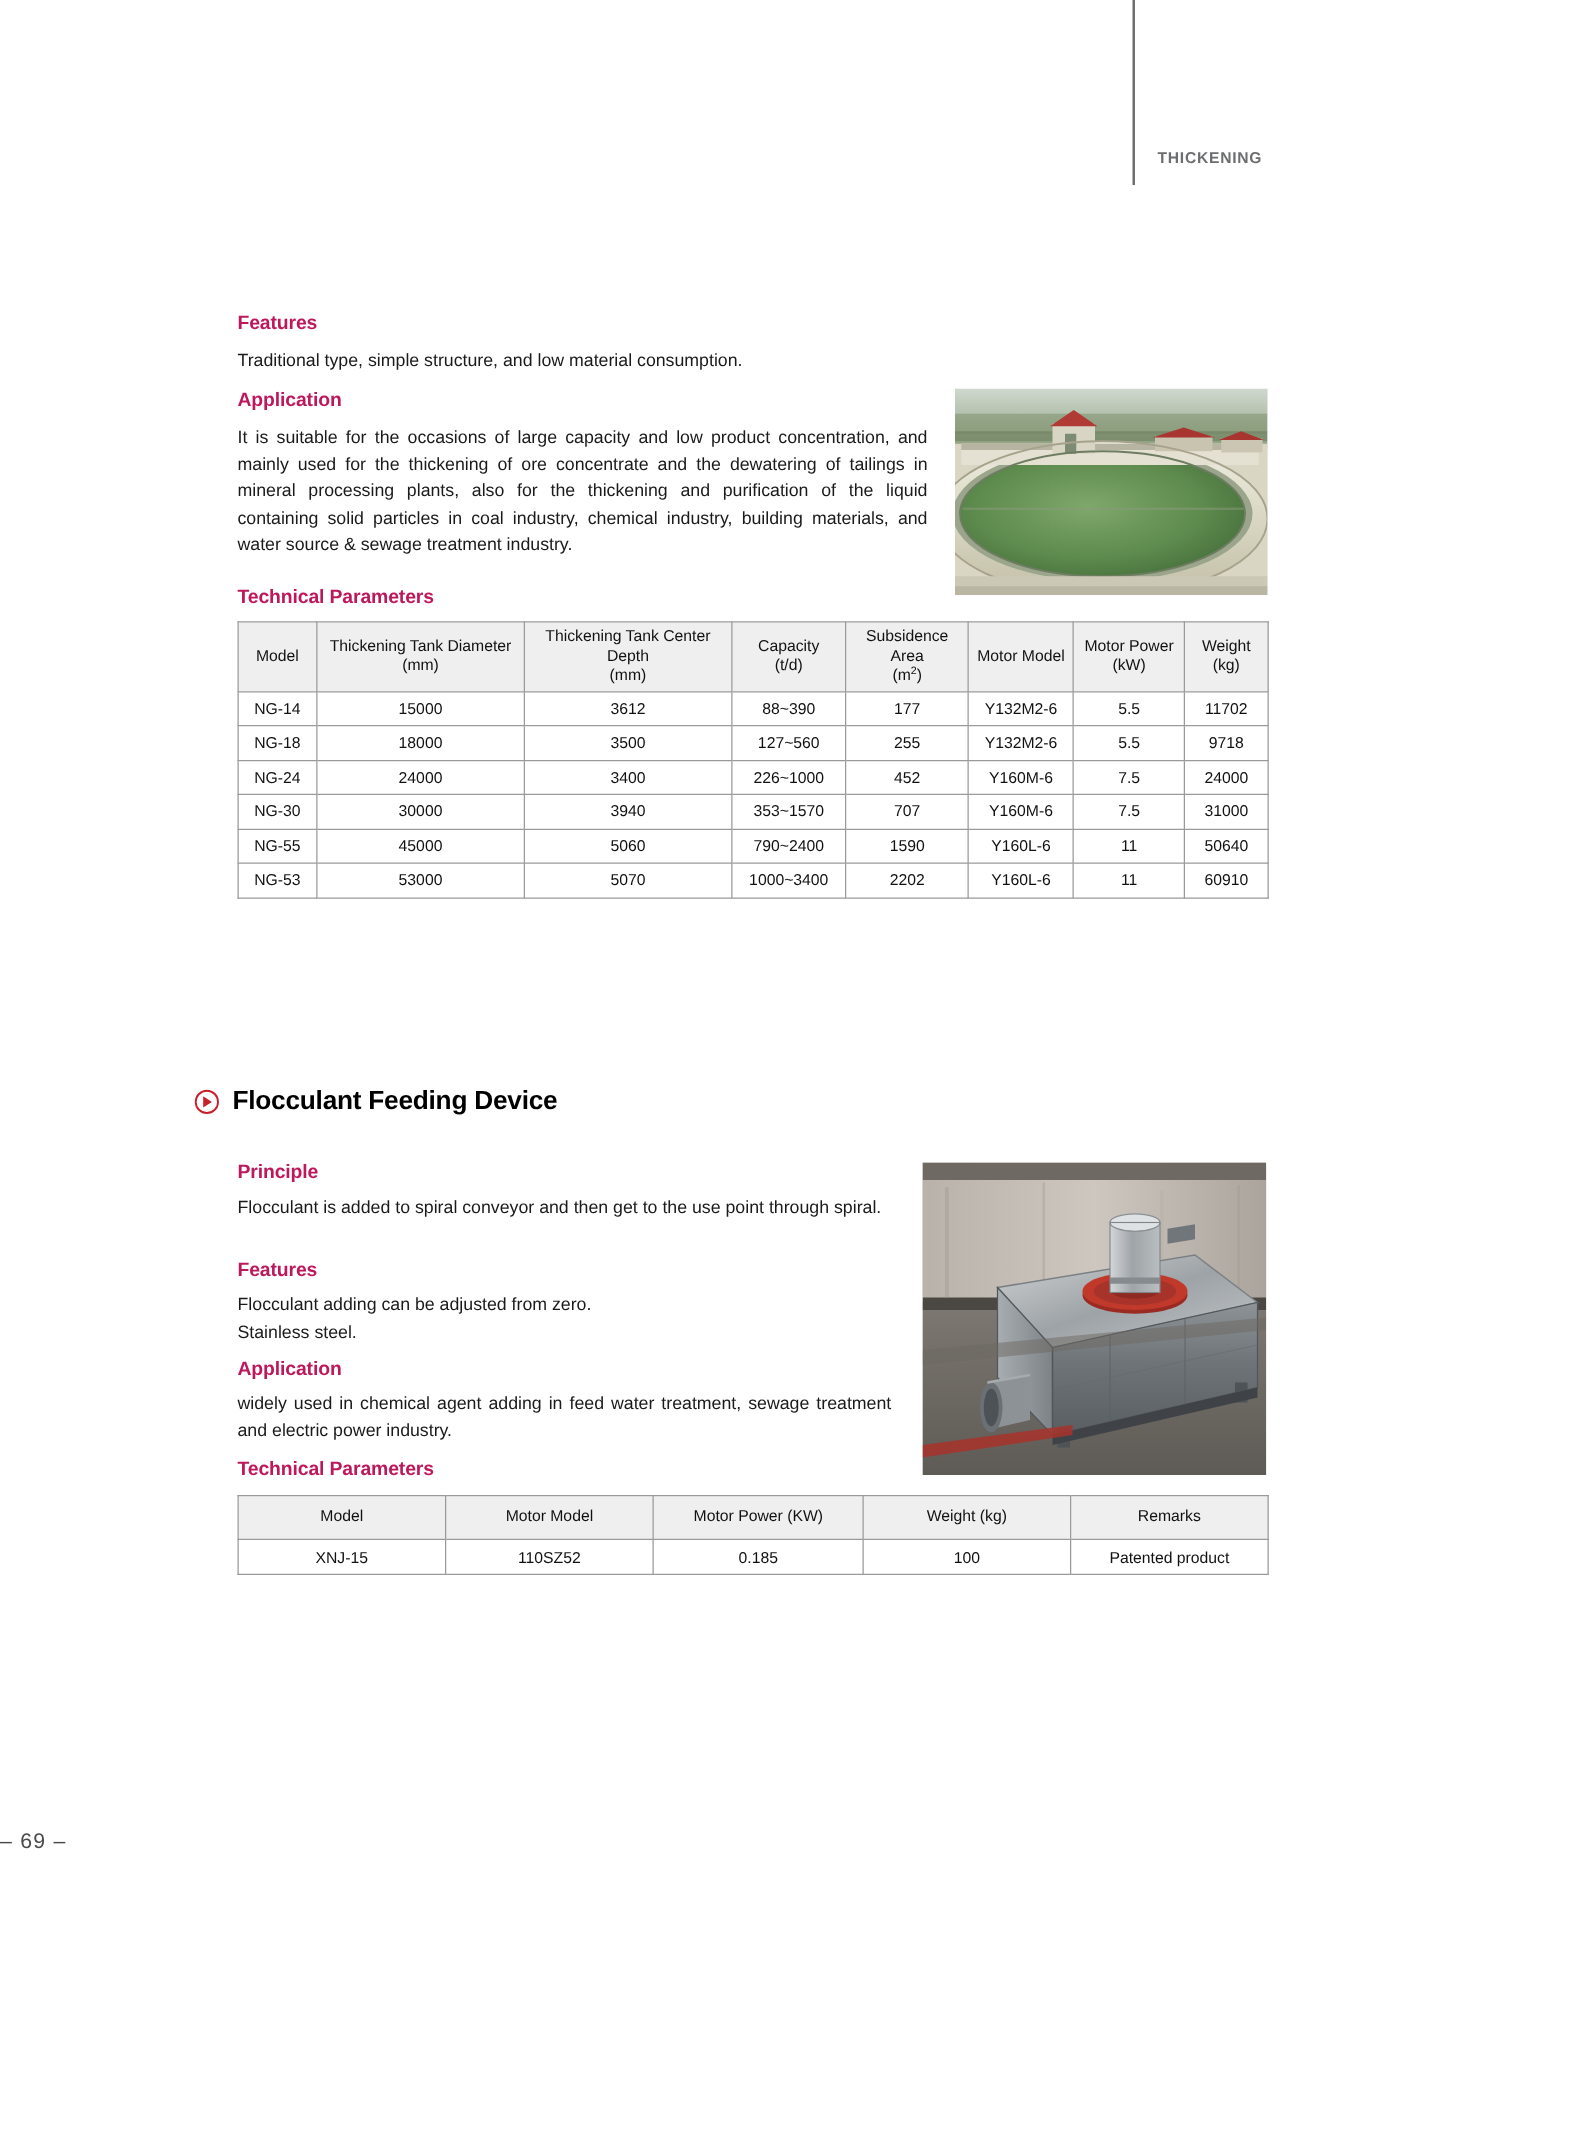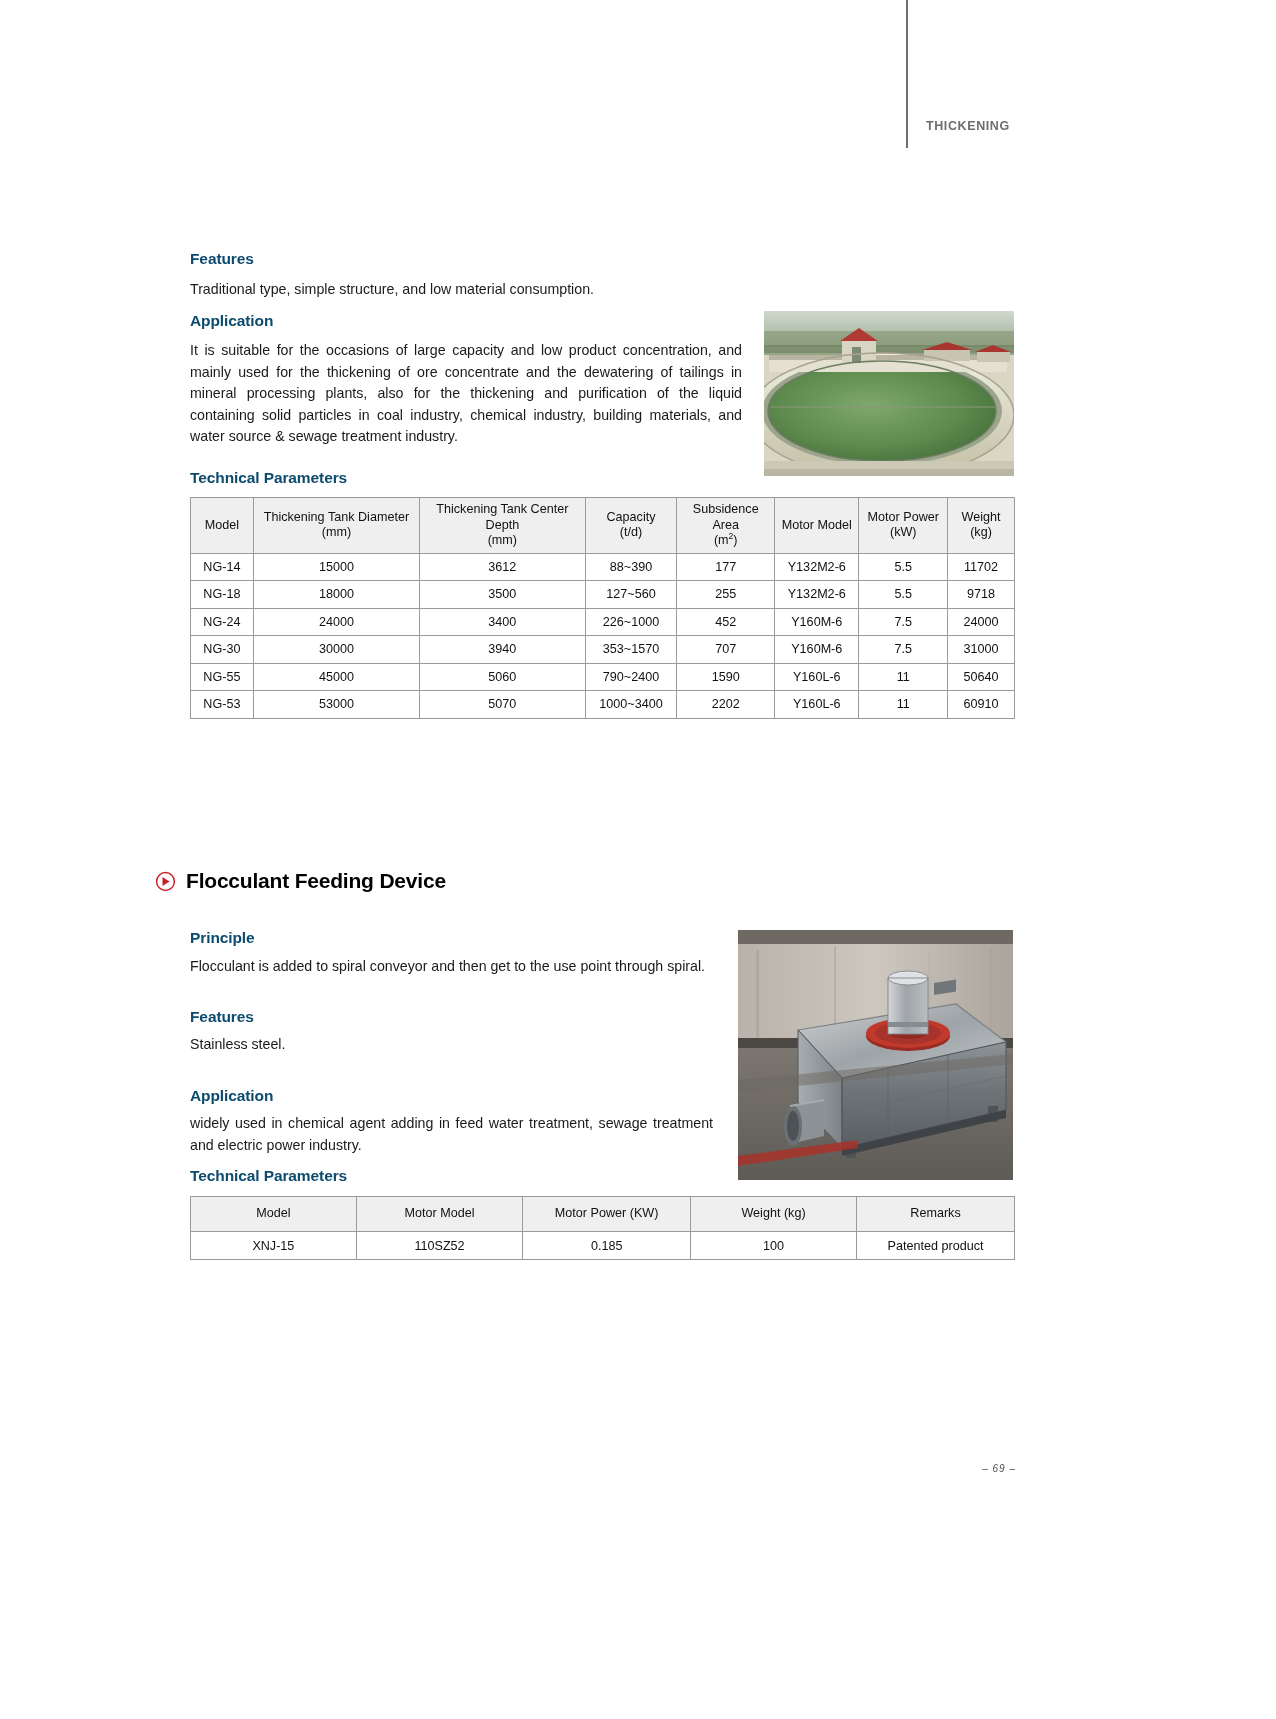--- a/index.html
+++ b/index.html
@@ -39,21 +39,21 @@
     top: 119px;
     font-size: 12.5px;
     font-weight: bold;
     letter-spacing: 0.6px;
     color: #6d6e70;
     white-space: nowrap;
   }
   .sec-head {
     font-size: 15.5px;
     font-weight: bold;
-    color: #0c4a6e;
+    color: #be185d;
     letter-spacing: -0.1px;
   }
   .body-text {
     font-size: 14.2px;
     line-height: 21.5px;
     color: #1a1a1a;
   }
   .body-text.justified {
     text-align: justify;
   }
@@ -147,25 +147,23 @@
   #block-application2 { position: absolute; left: 190px; top: 1087px; }
   #application2-body { position: absolute; left: 190px; top: 1113px; width: 523px; text-align: justify; }
   #tech-params-2 { position: absolute; left: 190px; top: 1167px; }
 
   
   #page-number {
     position: absolute;
     left: 0;
     top: 1463px;
     width: 1016px;
-    text-align: right;
-    font-size: 10px;
+    font-size: 17px;
     color: #4a4a4a;
     letter-spacing: 1px;
-    font-style: italic;
   }
 </style>
 </head>
 <body>
 
 <div class="page-header">
   <div class="header-rule"></div>
   <div class="header-title">THICKENING</div>
 </div>
 
@@ -323,20 +321,21 @@
     <path d="M8.6 6.9 L16.6 12 L8.6 17.1 Z" fill="#c8202a"></path>
   </svg>
   <span id="flocculant-title">Flocculant Feeding Device</span>
 </div>
 
 <div id="block-principle" class="sec-head">Principle</div>
 <div id="principle-body" class="body-text">Flocculant is added to spiral conveyor and then get to the use point through spiral.</div>
 
 <div id="block-features2" class="sec-head">Features</div>
 <div id="features2-body" class="body-text">
+  <div>Flocculant adding can be adjusted from zero.</div>
   <div>Stainless steel.</div>
 </div>
 
 <div id="block-application2" class="sec-head">Application</div>
 <div id="application2-body" class="body-text">widely used in chemical agent adding in feed water treatment, sewage treatment and electric power industry.</div>
 
 <div id="tech-params-2" class="sec-head">Technical Parameters</div>
 
 <div class="photo" id="photo-flocculant">
   <svg width="275" height="250" viewBox="0 0 275 250" preserveAspectRatio="none">

